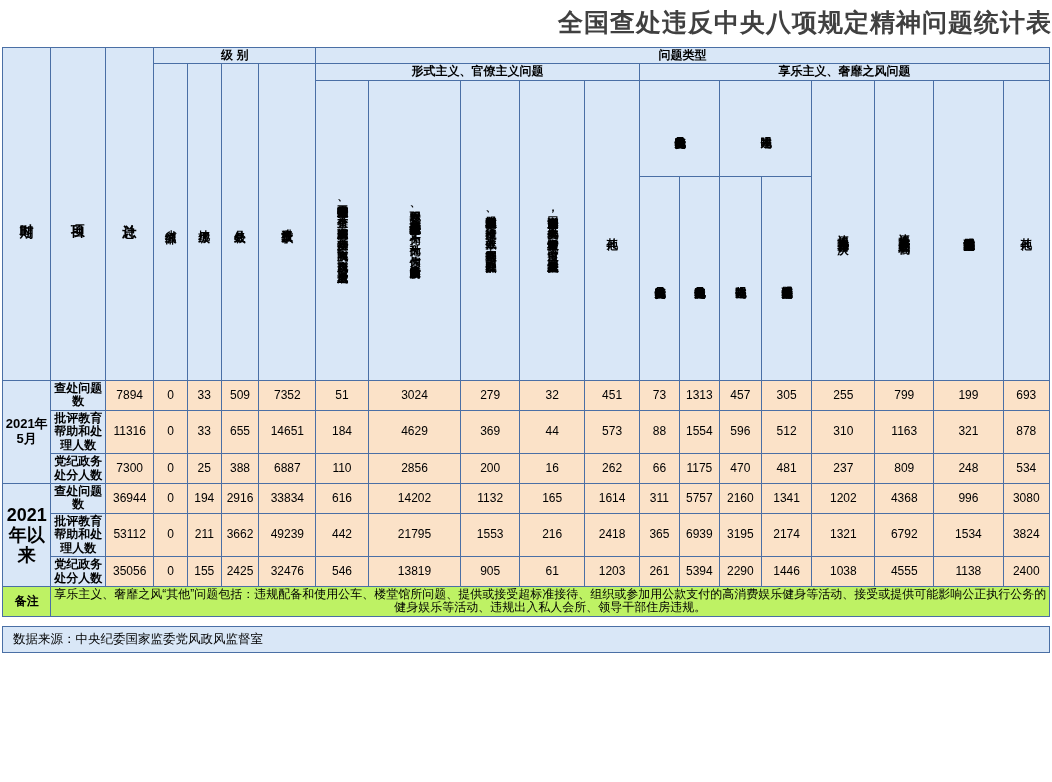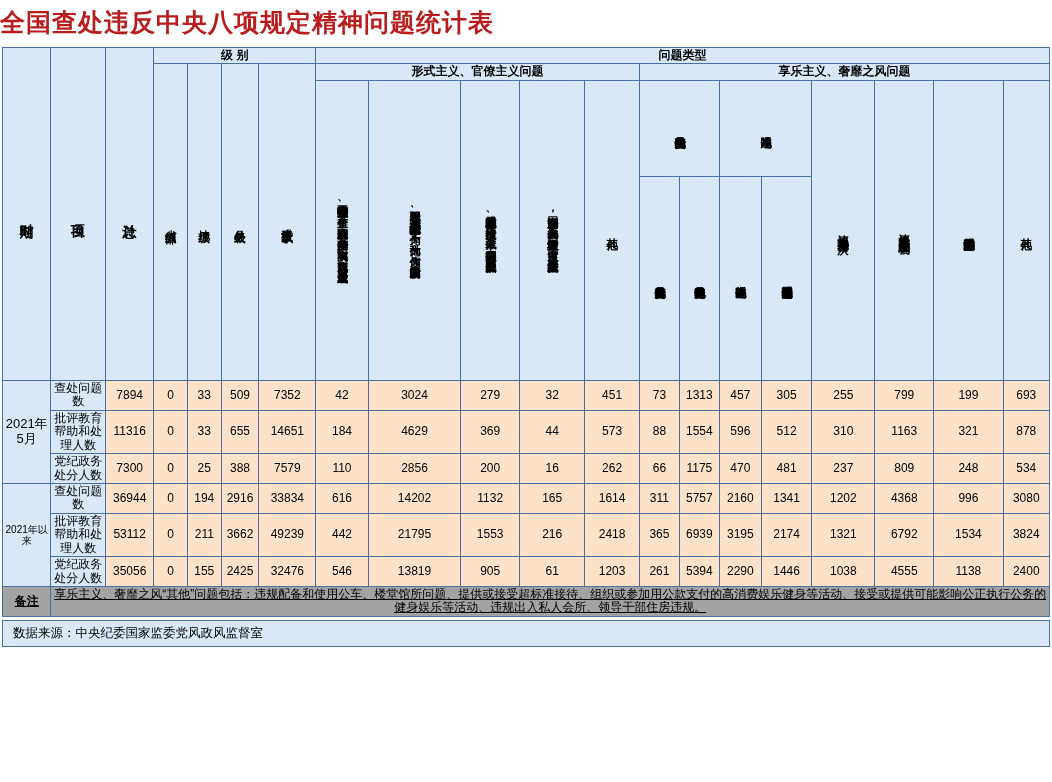--- a/index.html
+++ b/index.html
@@ -11,26 +11,26 @@
     font-family: "Liberation Sans", sans-serif;
     color: #000;
   }
   .page {
     width: 1052px;
     height: 782px;
     position: relative;
     overflow: hidden;
   }
   .title {
-    text-align: left;
+    text-align: right;
     font-size: 25px;
     font-weight: bold;
     letter-spacing: 1px;
     padding: 6px 0 8px 0;
-    color: #b91c1c;
+    color: #404040;
   }
   table.main {
     border-collapse: collapse;
     width: 1048px;
     margin: 0 2px;
     table-layout: fixed;
     border-radius: 19px;
   }
   table.main td, table.main th {
     border: 1px solid #4a6fa5;
@@ -59,45 +59,44 @@
   .vtext.tiny { font-size: 11px; letter-spacing: 0px; }
   .vcell { height: 300px; padding: 3px 0; }
   .vwrap {
     display: flex;
     align-items: center;
     justify-content: center;
     height: 100%;
   }
   .rowlabel {
     background: #d9e7f7;
-    font-weight: normal;
+    font-weight: bold;
     font-size: 12px;
     line-height: 1.15;
   }
   .datacell {
     background: #fbe2c8;
     font-size: 12.5px;
   }
   .note-row td {
-    background: #a3a3a3;
+    background: #bef264;
     font-size: 12.5px;
     text-align: left;
     padding: 5px 8px;
     line-height: 1.5;
-    text-decoration: underline;
   }
   .note-label {
     text-align: center !important;
     font-weight: bold;
   }
   .footer {
     display: flex;
     justify-content: space-between;
     align-items: center;
-    margin: 3px 2px 0 2px;
+    margin: 9px 2px 0 2px;
     width: 1048px;
     background: #d9e7f7;
     border: 1px solid #4a6fa5;
     font-size: 12.5px;
     padding: 4px 10px;
   }
   .footer .src { font-weight: normal; }
 </style>
 </head>
 <body>
@@ -259,21 +258,21 @@
     </tr>
 
     <tr>
       <td class="rowlabel" rowspan="3" style="font-size:13px">2021年5月</td>
       <td class="rowlabel">查处问题数</td>
       <td class="datacell">7894</td>
       <td class="datacell">0</td>
       <td class="datacell">33</td>
       <td class="datacell">509</td>
       <td class="datacell">7352</td>
-      <td class="datacell">42</td>
+      <td class="datacell">51</td>
       <td class="datacell">3024</td>
       <td class="datacell">279</td>
       <td class="datacell">32</td>
       <td class="datacell">451</td>
       <td class="datacell">73</td>
       <td class="datacell">1313</td>
       <td class="datacell">457</td>
       <td class="datacell">305</td>
       <td class="datacell">255</td>
       <td class="datacell">799</td>
@@ -300,38 +299,38 @@
       <td class="datacell">1163</td>
       <td class="datacell">321</td>
       <td class="datacell">878</td>
     </tr>
     <tr>
       <td class="rowlabel">党纪政务处分人数</td>
       <td class="datacell">7300</td>
       <td class="datacell">0</td>
       <td class="datacell">25</td>
       <td class="datacell">388</td>
-      <td class="datacell">7579</td>
+      <td class="datacell">6887</td>
       <td class="datacell">110</td>
       <td class="datacell">2856</td>
       <td class="datacell">200</td>
       <td class="datacell">16</td>
       <td class="datacell">262</td>
       <td class="datacell">66</td>
       <td class="datacell">1175</td>
       <td class="datacell">470</td>
       <td class="datacell">481</td>
       <td class="datacell">237</td>
       <td class="datacell">809</td>
       <td class="datacell">248</td>
       <td class="datacell">534</td>
     </tr>
 
     <tr>
-      <td class="rowlabel" rowspan="3" style="font-size:10px">2021年以来</td>
+      <td class="rowlabel" rowspan="3" style="font-size:18px">2021年以来</td>
       <td class="rowlabel">查处问题数</td>
       <td class="datacell">36944</td>
       <td class="datacell">0</td>
       <td class="datacell">194</td>
       <td class="datacell">2916</td>
       <td class="datacell">33834</td>
       <td class="datacell">616</td>
       <td class="datacell">14202</td>
       <td class="datacell">1132</td>
       <td class="datacell">165</td>

